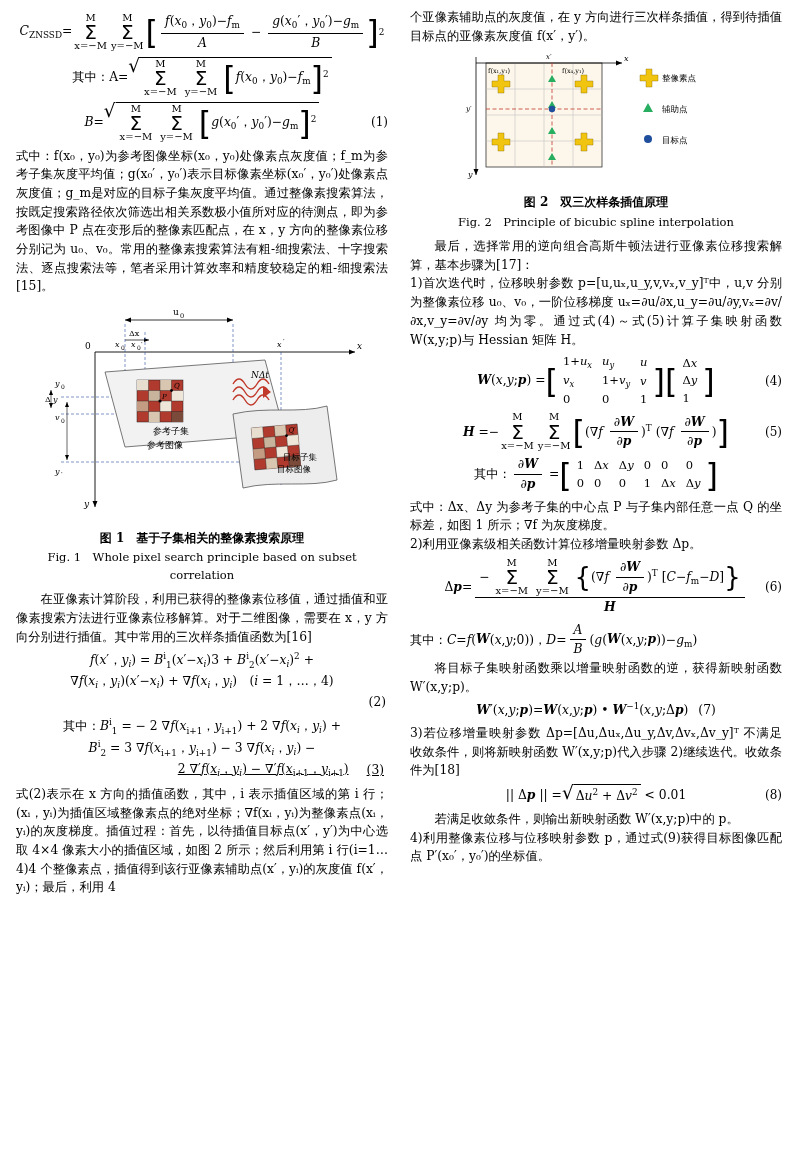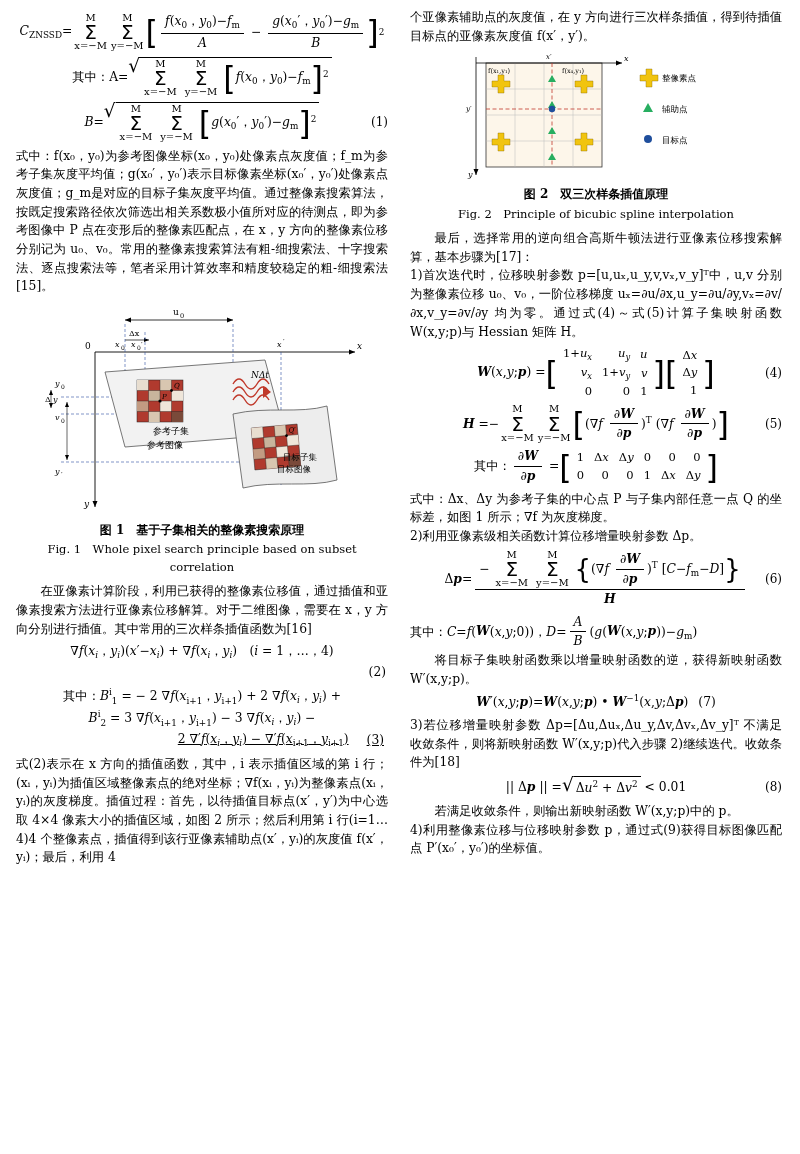--- a/index.html
+++ b/index.html
@@ -23,27 +23,27 @@
   .sum{display:inline-flex;flex-direction:column;align-items:center;font-size:10px;line-height:1.05;vertical-align:middle;margin:0 2px;}
   .sum .big{font-size:20px;line-height:0.9;font-family:"DejaVu Sans",sans-serif;}
   .frac{display:inline-flex;flex-direction:column;align-items:center;vertical-align:middle;margin:0 3px;}
   .frac .num{border-bottom:1px solid #000;padding:0 4px;}
   .frac .den{padding:0 4px;}
   .sqrt{display:inline-flex;align-items:stretch;vertical-align:middle;}
   .sqrt .rad{font-size:1.5em;line-height:1;}
   .sqrt .body{border-top:1px solid #000;padding:1px 3px 0 2px;}
   sub{font-size:0.72em;}
   sup{font-size:0.72em;}
-  .caption{text-align:center;font-weight:bold;margin:4px 0 2px;font-size:12px;}
+  .caption{text-align:center;font-weight:bold;margin:12px 0 2px;font-size:12px;}
   .caption-en{text-align:center;font-weight:normal;margin:0 0 6px;font-size:11.5px;font-family:"DejaVu Serif","Liberation Serif",serif;}
   .figbox{margin:6px 0 0;}
   .matrix{display:inline-flex;align-items:center;vertical-align:middle;}
   .matrix .bracket{font-size:2.6em;line-height:0.82;font-family:"DejaVu Sans",sans-serif;}
   .matrix table{border-collapse:collapse;}
-  .matrix td{padding:0 5px;text-align:right;font-size:11.5px;}
+  .matrix td{padding:0 5px;text-align:left;font-size:11.5px;}
   .fig1-canvas{position:relative;width:330px;height:215px;margin:6px auto 0;}
   .fig2-canvas{position:relative;width:250px;height:120px;margin:4px auto 0;}
 </style>
 </head>
 <body>
 
 <div class="page">
   <div class="cols">
 
     <div class="col">
@@ -247,20 +247,23 @@
           </svg>
         </div>
         <div class="caption">图 1　基于子集相关的整像素搜索原理</div>
         <div class="caption-en">Fig. 1　Whole pixel search principle based on subset correlation</div>
       </div>
 
       <p class="ind">在亚像素计算阶段，利用已获得的整像素位移值，通过插值和亚像素搜索方法进行亚像素位移解算。对于二维图像，需要在 x，y 方向分别进行插值。其中常用的三次样条插值函数为[16]</p>
 
       <div class="eq">
         <div style="text-align:center;">
+          <i>f</i>(<i>x</i>′，<i>y<sub>i</sub></i>) = <i>B</i><sup>i</sup><sub>1</sub>(<i>x</i>′−<i>x<sub>i</sub></i>)3 + <i>B</i><sup>i</sup><sub>2</sub>(<i>x</i>′−<i>x<sub>i</sub></i>)<sup>2</sup> +
+        </div>
+        <div style="text-align:center;">
           ∇<i>f</i>(<i>x<sub>i</sub></i>，<i>y<sub>i</sub></i>)(<i>x</i>′−<i>x<sub>i</sub></i>) + ∇<i>f</i>(<i>x<sub>i</sub></i>，<i>y<sub>i</sub></i>)　(<i>i</i> = 1，…，4)
         </div>
         <div style="text-align:right;padding-right:2px;"><span>(2)</span></div>
       </div>
 
       <div class="eq">
         <div style="text-align:center;">
           其中：<i>B</i><sup>i</sup><sub>1</sub> = − 2 ∇<i>f</i>(<i>x</i><sub>i+1</sub>，<i>y</i><sub>i+1</sub>) + 2 ∇<i>f</i>(<i>x<sub>i</sub></i>，<i>y<sub>i</sub></i>) +
         </div>
         <div style="text-align:center;">

